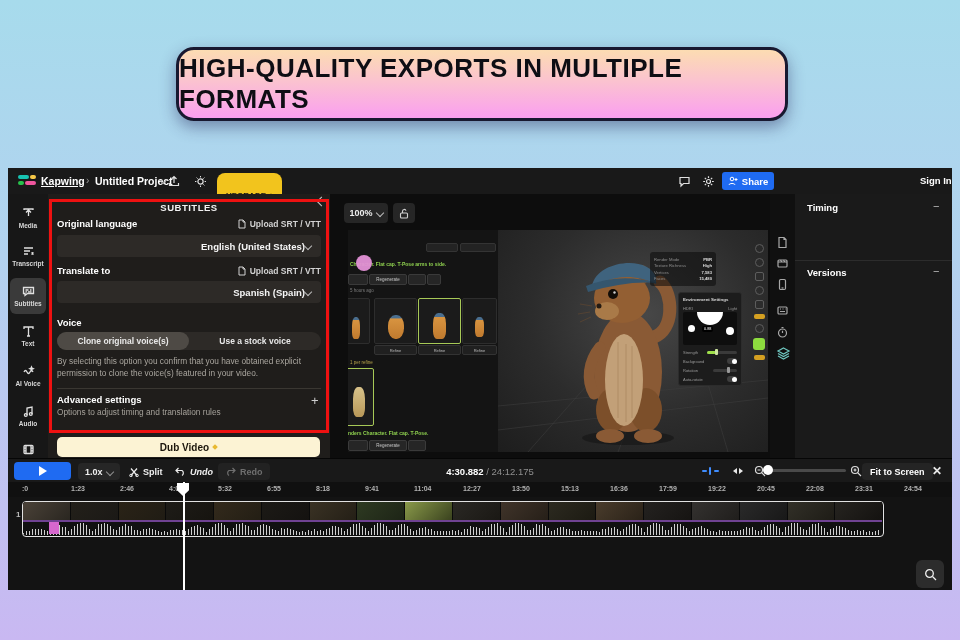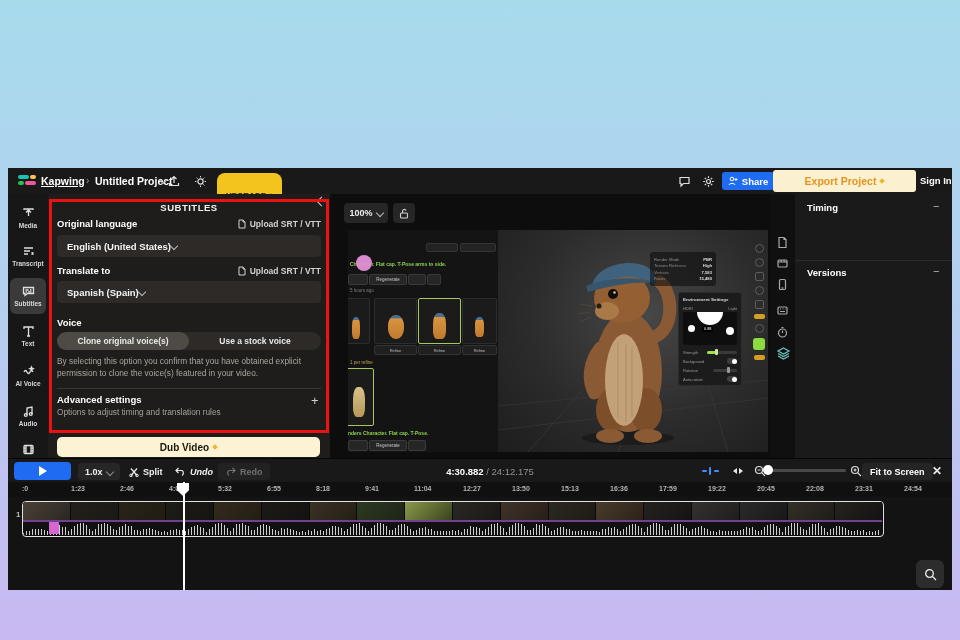--- a/index.html
+++ b/index.html
@@ -50,21 +50,21 @@
   .rail-item svg{stroke:#e0e0e0;fill:none;stroke-width:1.3;}
 
   
   .subpanel{left:40px;top:26px;width:282px;height:264px;background:#1f1d1b;}
   .sub-h{left:0;top:8px;width:282px;text-align:center;font-weight:800;font-size:9.5px;letter-spacing:.5px;color:#f2f2f2;}
   .collapse{left:270px;top:4px;width:6px;height:6px;border-left:1.5px solid #ccc;border-bottom:1.5px solid #ccc;transform:rotate(45deg);}
   .row-flex{left:9px;width:264px;display:flex;justify-content:space-between;align-items:center;}
   .lbl{font-weight:700;font-size:9.5px;color:#fff;}
   .uploadlink{display:flex;align-items:center;gap:4px;color:#d2d2d2;font-size:8.5px;font-weight:700;}
   .dd{left:9px;width:264px;height:22px;background:#2d2a27;border-radius:4px;display:flex;align-items:center;
-      justify-content:flex-start;padding:0 10px;box-sizing:border-box;font-weight:700;font-size:9.5px;color:#f5f5f5;}
+      justify-content:flex-end;padding:0 10px;box-sizing:border-box;font-weight:700;font-size:9.5px;color:#f5f5f5;}
   .seg{left:9px;top:138px;width:264px;height:18px;background:#2d2a27;border-radius:10px;display:flex;align-items:center;}
   .seg div{flex:1;text-align:center;font-size:8.5px;font-weight:700;color:#e8e8e8;line-height:18px;}
   .seg .on{background:#4e4a45;border-radius:10px;}
   .consent{left:9px;top:162px;width:252px;font-size:8.3px;color:#aaa69f;line-height:1.4;}
   .divider{left:9px;top:194px;width:264px;height:1px;background:#3a3732;}
   .adv{left:9px;top:200px;font-weight:800;font-size:9.5px;color:#fff;}
   .adv-sub{left:9px;top:213px;font-size:8.3px;color:#a5a19a;}
   .plus{left:263px;top:202px;color:#cfcfcf;font-size:13px;font-weight:400;line-height:10px;}
   .redbox{left:1px;top:5px;width:280px;height:234px;border:3px solid #ee1111;box-sizing:border-box;z-index:6;pointer-events:none;}
   .dub{left:9px;top:243px;width:263px;height:20px;border-radius:5px;background:#fcf3d4;color:#1c160c;font-weight:800;
@@ -159,20 +159,23 @@
   .playhead-cap{left:169px;top:315px;width:12px;height:13px;background:#fff;z-index:9;
                 clip-path:polygon(0 0,100% 0,100% 55%,50% 100%,0 55%);}
   .searchbtn{left:908px;top:63px;width:28px;height:28px;background:#2c2c2c;border-radius:6px;display:flex;
              align-items:center;justify-content:center;}
 </style>
 </head>
 <body>
 
 <div class="stage">
 
+  <div class="p banner">
+    <span>HIGH-QUALITY EXPORTS IN MULTIPLE FORMATS</span>
+  </div>
 
   <div class="p app">
 
     <div class="p topbar">
       <div class="p logo">
           <i class="lg1"></i>
           <i class="lg2"></i>
           <i class="lg3"></i>
           <i class="lg4"></i>
         </div>
@@ -205,24 +208,20 @@
             <circle cx="6.5" cy="6.5" r="2" stroke="#e0e0e0" fill="none" stroke-width="1.2"></circle>
             <path d="M6.5 1.2 v1.8 M6.5 10 v1.8 M1.2 6.5 h1.8 M10 6.5 h1.8 M2.8 2.8 l1.3 1.3 M8.9 8.9 l1.3 1.3 M10.2 2.8 L8.9 4.1 M4.1 8.9 L2.8 10.2" stroke="#e0e0e0" stroke-width="1.2"></path>
           </svg>
       </div>
       <div class="p share">
         <svg width="10" height="10" viewBox="0 0 10 10">
             <circle cx="4" cy="3" r="1.8" stroke="#fff" fill="none" stroke-width="1"></circle>
             <path d="M1 9 c0-2 6-2 6 0 M8 2 v3 M6.5 3.5 h3" stroke="#fff" fill="none" stroke-width="1"></path>
           </svg>
         <span>Share</span>
-      </div>
-      <div class="p export">
-        <span>Export Project</span>
-          <span class="spark-g"></span>
       </div>
       <span class="p signin">Sign In</span>
     </div>
 
     <div class="p rail">
       <div class="rail-item" style="top:6px;">
         <svg width="13" height="13" viewBox="0 0 13 13">
             <path d="M6.5 9 V3 M4 5.5 L6.5 3 L9 5.5 M2 3 v-1 h9 v1"></path>
           </svg>
         <span>Media</span>

